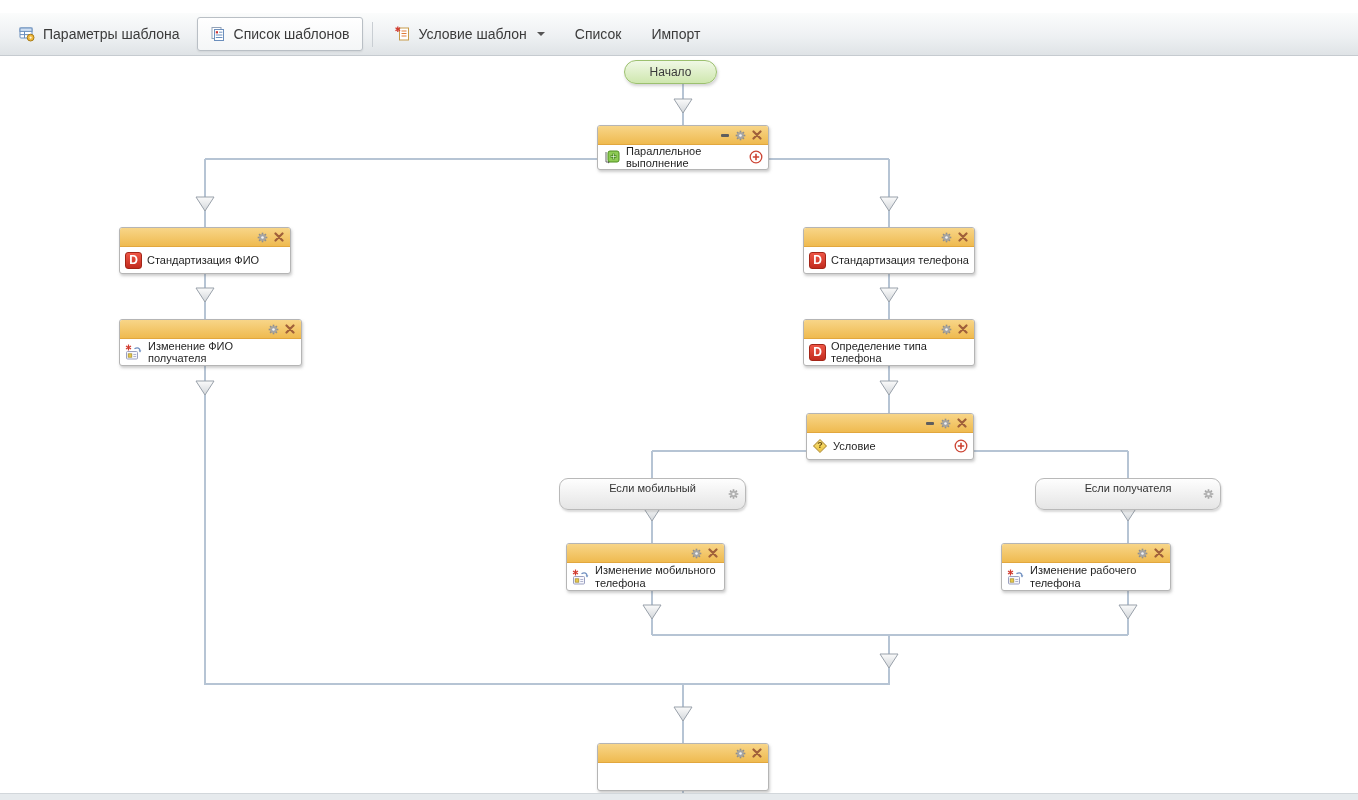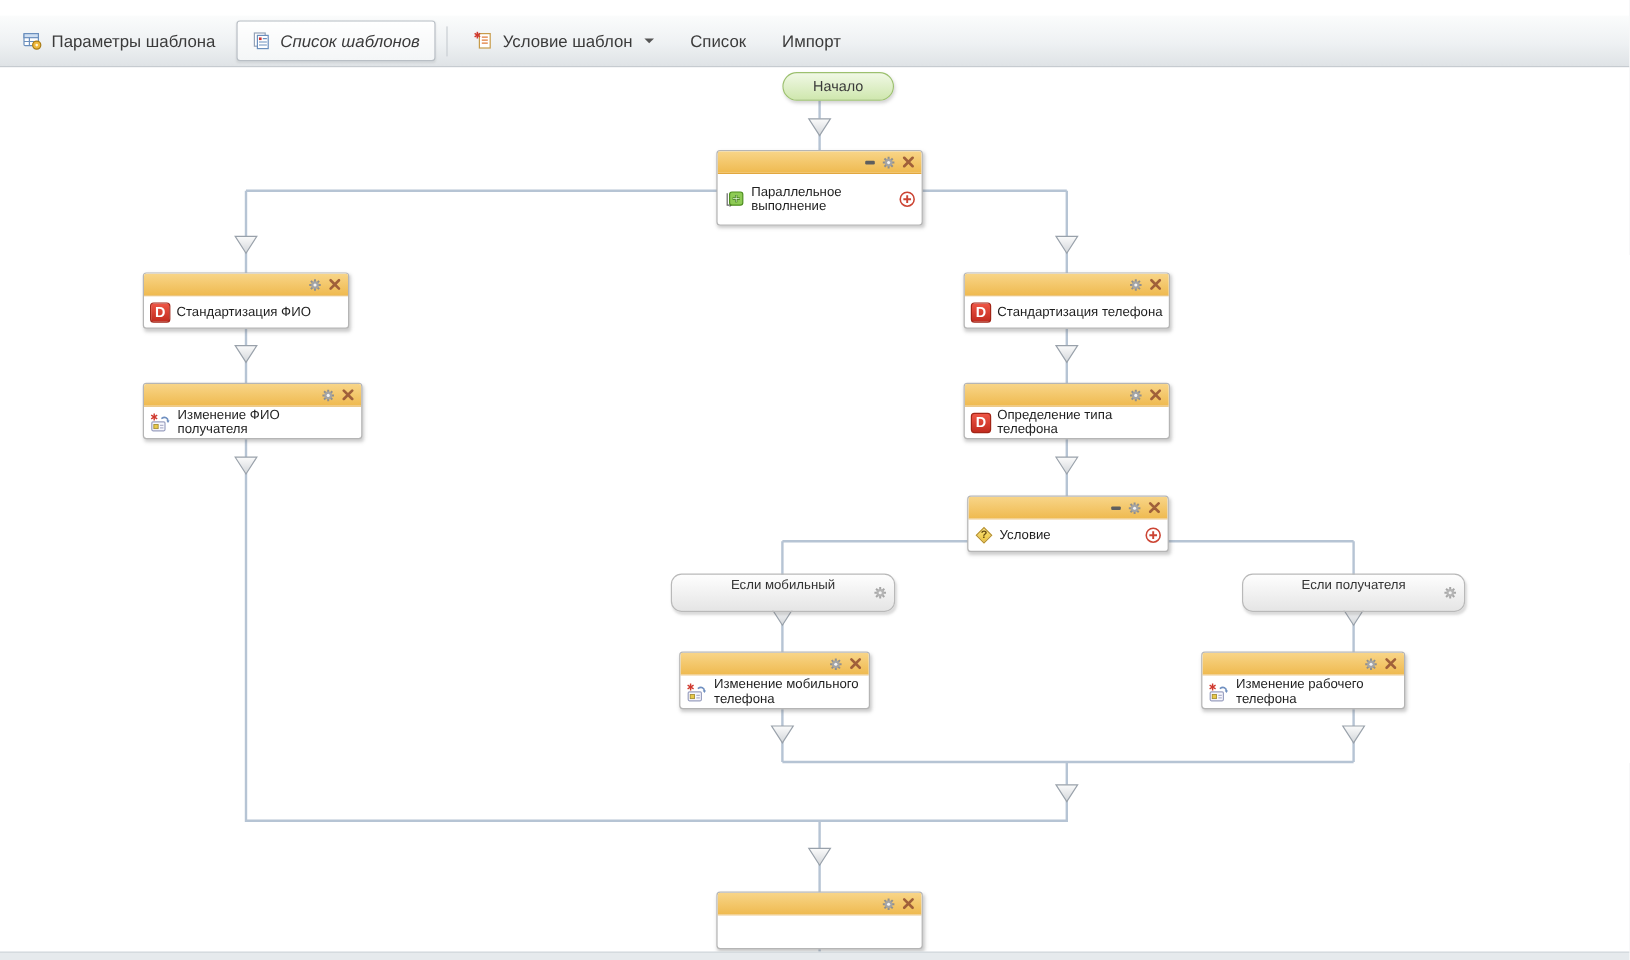--- a/index.html
+++ b/index.html
@@ -8,21 +8,21 @@
   #app { position:relative; width:1358px; height:800px; background:#fff; overflow:hidden; }
 
   
   .toolbar { position:absolute; top:0; left:0; right:0; height:43px;
     background:linear-gradient(#fbfcfc 0%, #eef1f3 55%, #dfe3e6 100%);
     border-bottom:1px solid #c6cbd0; display:flex; align-items:center;
     padding:0 6px; gap:4px; z-index:10;margin-top:13px; }
   .tbtn { display:flex; align-items:center; gap:8px; height:34px; padding:0 12px;
     border:1px solid transparent; border-radius:3px; color:#3b3b3b; font-size:14px; cursor:pointer; }
   .tbtn.active { background:linear-gradient(#ffffff,#f4f6f7); border-color:#b9bfc5;
-    box-shadow:0 1px 2px rgba(0,0,0,.08);font-style:italic; }
+    box-shadow:0 1px 2px rgba(0,0,0,.08); }
   .tb-sep { width:1px; height:25px; background:#c9ced3; margin:0 5px; }
   .caret { width:0; height:0; border-left:4px solid transparent; border-right:4px solid transparent;
     border-top:4px solid #555; margin-left:2px; }
 
   
   .connectors { position:absolute; left:0; top:0; z-index:1; }
   .bottom-strip { position:absolute; left:0; top:793px; width:1358px; height:7px;
     background:#e6eaed; border-top:1px solid #d2d7db; z-index:3; }
 
   
@@ -32,21 +32,21 @@
     border-bottom:1px solid #e2a73e; border-radius:2px 2px 0 0;
     display:flex; align-items:center; justify-content:flex-end; gap:6px; padding:0 6px; }
   .node-body { position:relative; display:flex; align-items:center; gap:5px;
     padding:2px 5px; height:calc(100% - 19px); }
   .node-label { font-size:11px; line-height:12.5px; color:#1f1f1f; }
   .nowrap { white-space:nowrap; }
 
   .tool { display:inline-flex; align-items:center; cursor:pointer; line-height:0; }
   .minus-bar { width:8px; height:3px; background:#5e5e5e; border-radius:1px; }
 
-  .start-node { position:absolute; z-index:2; left:652px; top:60px; width:93px; height:24px;
+  .start-node { position:absolute; z-index:2; left:624px; top:60px; width:93px; height:24px;
     background:linear-gradient(#f0f8e5,#cfe7ae); border:1px solid #9cc06f; border-radius:12px;
     text-align:center; line-height:22px; font-size:12px; color:#3a3a3a;
     box-shadow:1px 2px 3px rgba(110,110,110,.3); cursor:pointer; }
 
   .branch-bar { position:absolute; z-index:2; height:32px;
     background:linear-gradient(#fefefe,#e5e5e5); border:1px solid #b9b9b9; border-radius:9px;
     box-shadow:1px 2px 2px rgba(110,110,110,.25); cursor:pointer;text-decoration:underline; }
   .branch-label { position:absolute; left:0; right:0; top:0; text-align:center;
     font-size:11px; line-height:19px; color:#333; }
   .branch-gear { position:absolute; right:6px; top:50%; transform:translateY(-50%); line-height:0; cursor:pointer; }
@@ -166,21 +166,21 @@
       <polygon points="1119,507 1137,507 1128,521"></polygon>
       <polygon points="643,605 661,605 652,619"></polygon>
       <polygon points="1119,605 1137,605 1128,619"></polygon>
       <polygon points="880,654 898,654 889,668"></polygon>
       <polygon points="674,707 692,707 683,721"></polygon>
     </g>
   </svg>
 
   <div class="start-node">Начало</div>
 
-  <div class="node" style="left:597px;top:125px;width:172px;height:63px">
+  <div class="node" style="left:597px;top:125px;width:172px;height:45px">
     <div class="node-header">
       <span class="tool">
           <span class="minus-bar"></span>
         </span>
       <span class="tool">
         <svg width="11" height="11" viewBox="0 0 16 16">
             <g stroke="#8f8f8f" stroke-width="2.4">
               <line x1="8" y1="1" x2="8" y2="15"></line>
               <line x1="1" y1="8" x2="15" y2="8"></line>
               <line x1="3" y1="3" x2="13" y2="13"></line>

